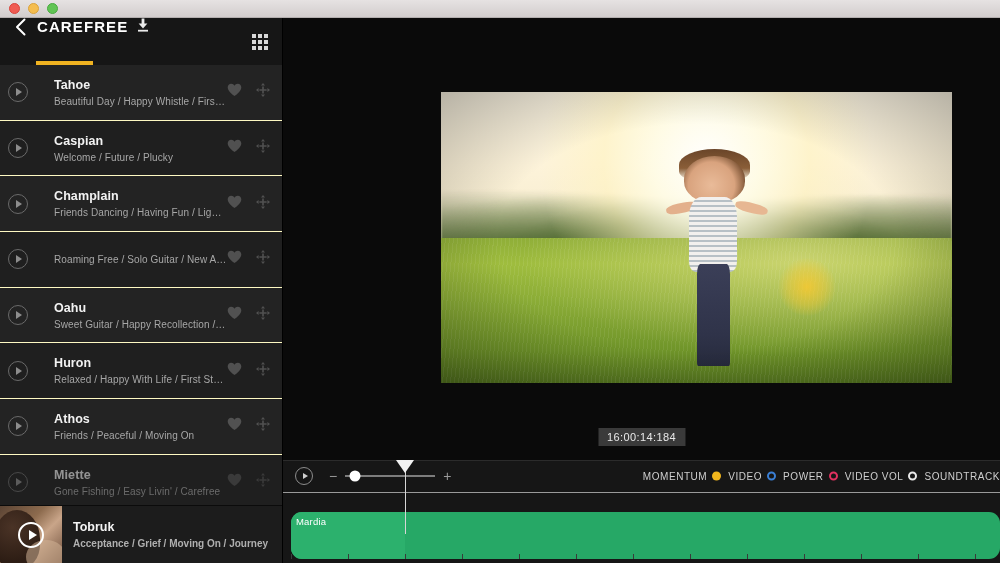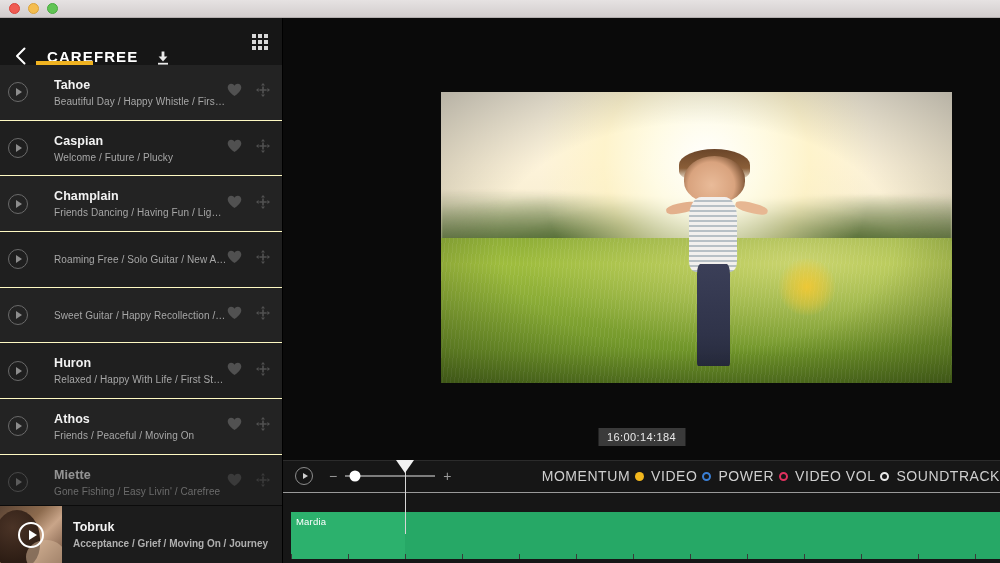--- a/index.html
+++ b/index.html
@@ -41,23 +41,22 @@
     position: absolute; top: 18px; left: 0;
     width: 283px; height: 545px;
     background: #202020;
     border-right: 1px solid #000;
     overflow: hidden;
   }
   .sidebar-header {
     position: relative;
     height: 47px;
     background: #161616;
-    display: flex; align-items: flex-end;
+    display: flex; align-items: flex-start;
     padding: 0 14px 0 12px;
-    gap: 10px;
   }
   .back-chevron {
     width: 16px; height: 18px;
     display: flex; align-items: center; justify-content: center;
     cursor: pointer;
   }
   .back-chevron svg { display: block; }
   .collection-title {
     font-size: 15px; font-weight: bold; color: #fff;
     letter-spacing: 1.1px; margin-left: 9px;
@@ -300,21 +299,21 @@
     background: #fff; cursor: pointer;
   }
   .legend {
     position: absolute; right: 0; top: 50%;
     transform: translateY(-50%);
     display: flex; align-items: center; gap: 7px;
     padding-right: 0;
   }
   .legend-item { display:flex; align-items:center; gap:5px; cursor:pointer; }
   .legend-label {
-    font-size: 14px; color: #cfcfcf; letter-spacing: .55px;
+    font-size: 10px; color: #cfcfcf; letter-spacing: .55px;
     white-space: nowrap;
   }
   .legend-dot { width: 9px; height: 9px; border-radius: 50%; }
 
   .tl-ruler {
     position: relative;
     height: 11px;
     border-top: 1px solid #9a9a9a;
     margin-top: 1px;
   }
@@ -329,21 +328,21 @@
     width:0; height:0;
     border-left: 9px solid transparent;
     border-right: 9px solid transparent;
     border-top: 13px solid #f2f2f2;
   }
   .tl-tracks { position: relative; padding: 9px 0 0 8px; }
   .clip {
     position: relative;
     height: 47px;
     background: #26a866;
-    border-radius: 0;
+    border-radius: 11px;
     overflow: hidden;
   }
   .clip-light {
     position: absolute; left: 0; top: 0;
     width: 114px; height: 100%;
     background: #2cb16d;
   }
   .clip-label {
     position: relative;
     font-size: 9.5px; color: #fff;
@@ -475,20 +474,21 @@
             <svg width="14" height="14" viewBox="0 0 14 14">
                 <path d="M7 0 L9 2.6 H5 Z M7 14 L5 11.4 H9 Z M0 7 L2.6 5 V9 Z M14 7 L11.4 9 V5 Z M6.2 3.4 h1.6 v7.2 h-1.6 Z M3.4 6.2 h7.2 v1.6 h-7.2 Z" fill="#6e6e6e"></path>
               </svg>
           </span>
         </div>
       </div>
 
       <div class="track-row">
         <span class="row-play"></span>
         <div class="track-meta">
+          <div class="track-name">Oahu</div>
           <div class="track-tags">Sweet Guitar / Happy Recollection / Folk</div>
         </div>
         <div class="row-actions">
           <span class="heart-icon">
             <svg width="15" height="14" viewBox="0 0 15 14">
                 <path d="M7.5 13 C7.5 13 .7 8.6 .7 4.5 C.7 2.3 2.3 .8 4.2 .8 C5.7 .8 6.9 1.7 7.5 2.8 C8.1 1.7 9.3 .8 10.8 .8 C12.7 .8 14.3 2.3 14.3 4.5 C14.3 8.6 7.5 13 7.5 13 Z" fill="#6e6e6e"></path>
               </svg>
           </span>
           <span class="move-icon">
             <svg width="14" height="14" viewBox="0 0 14 14">

